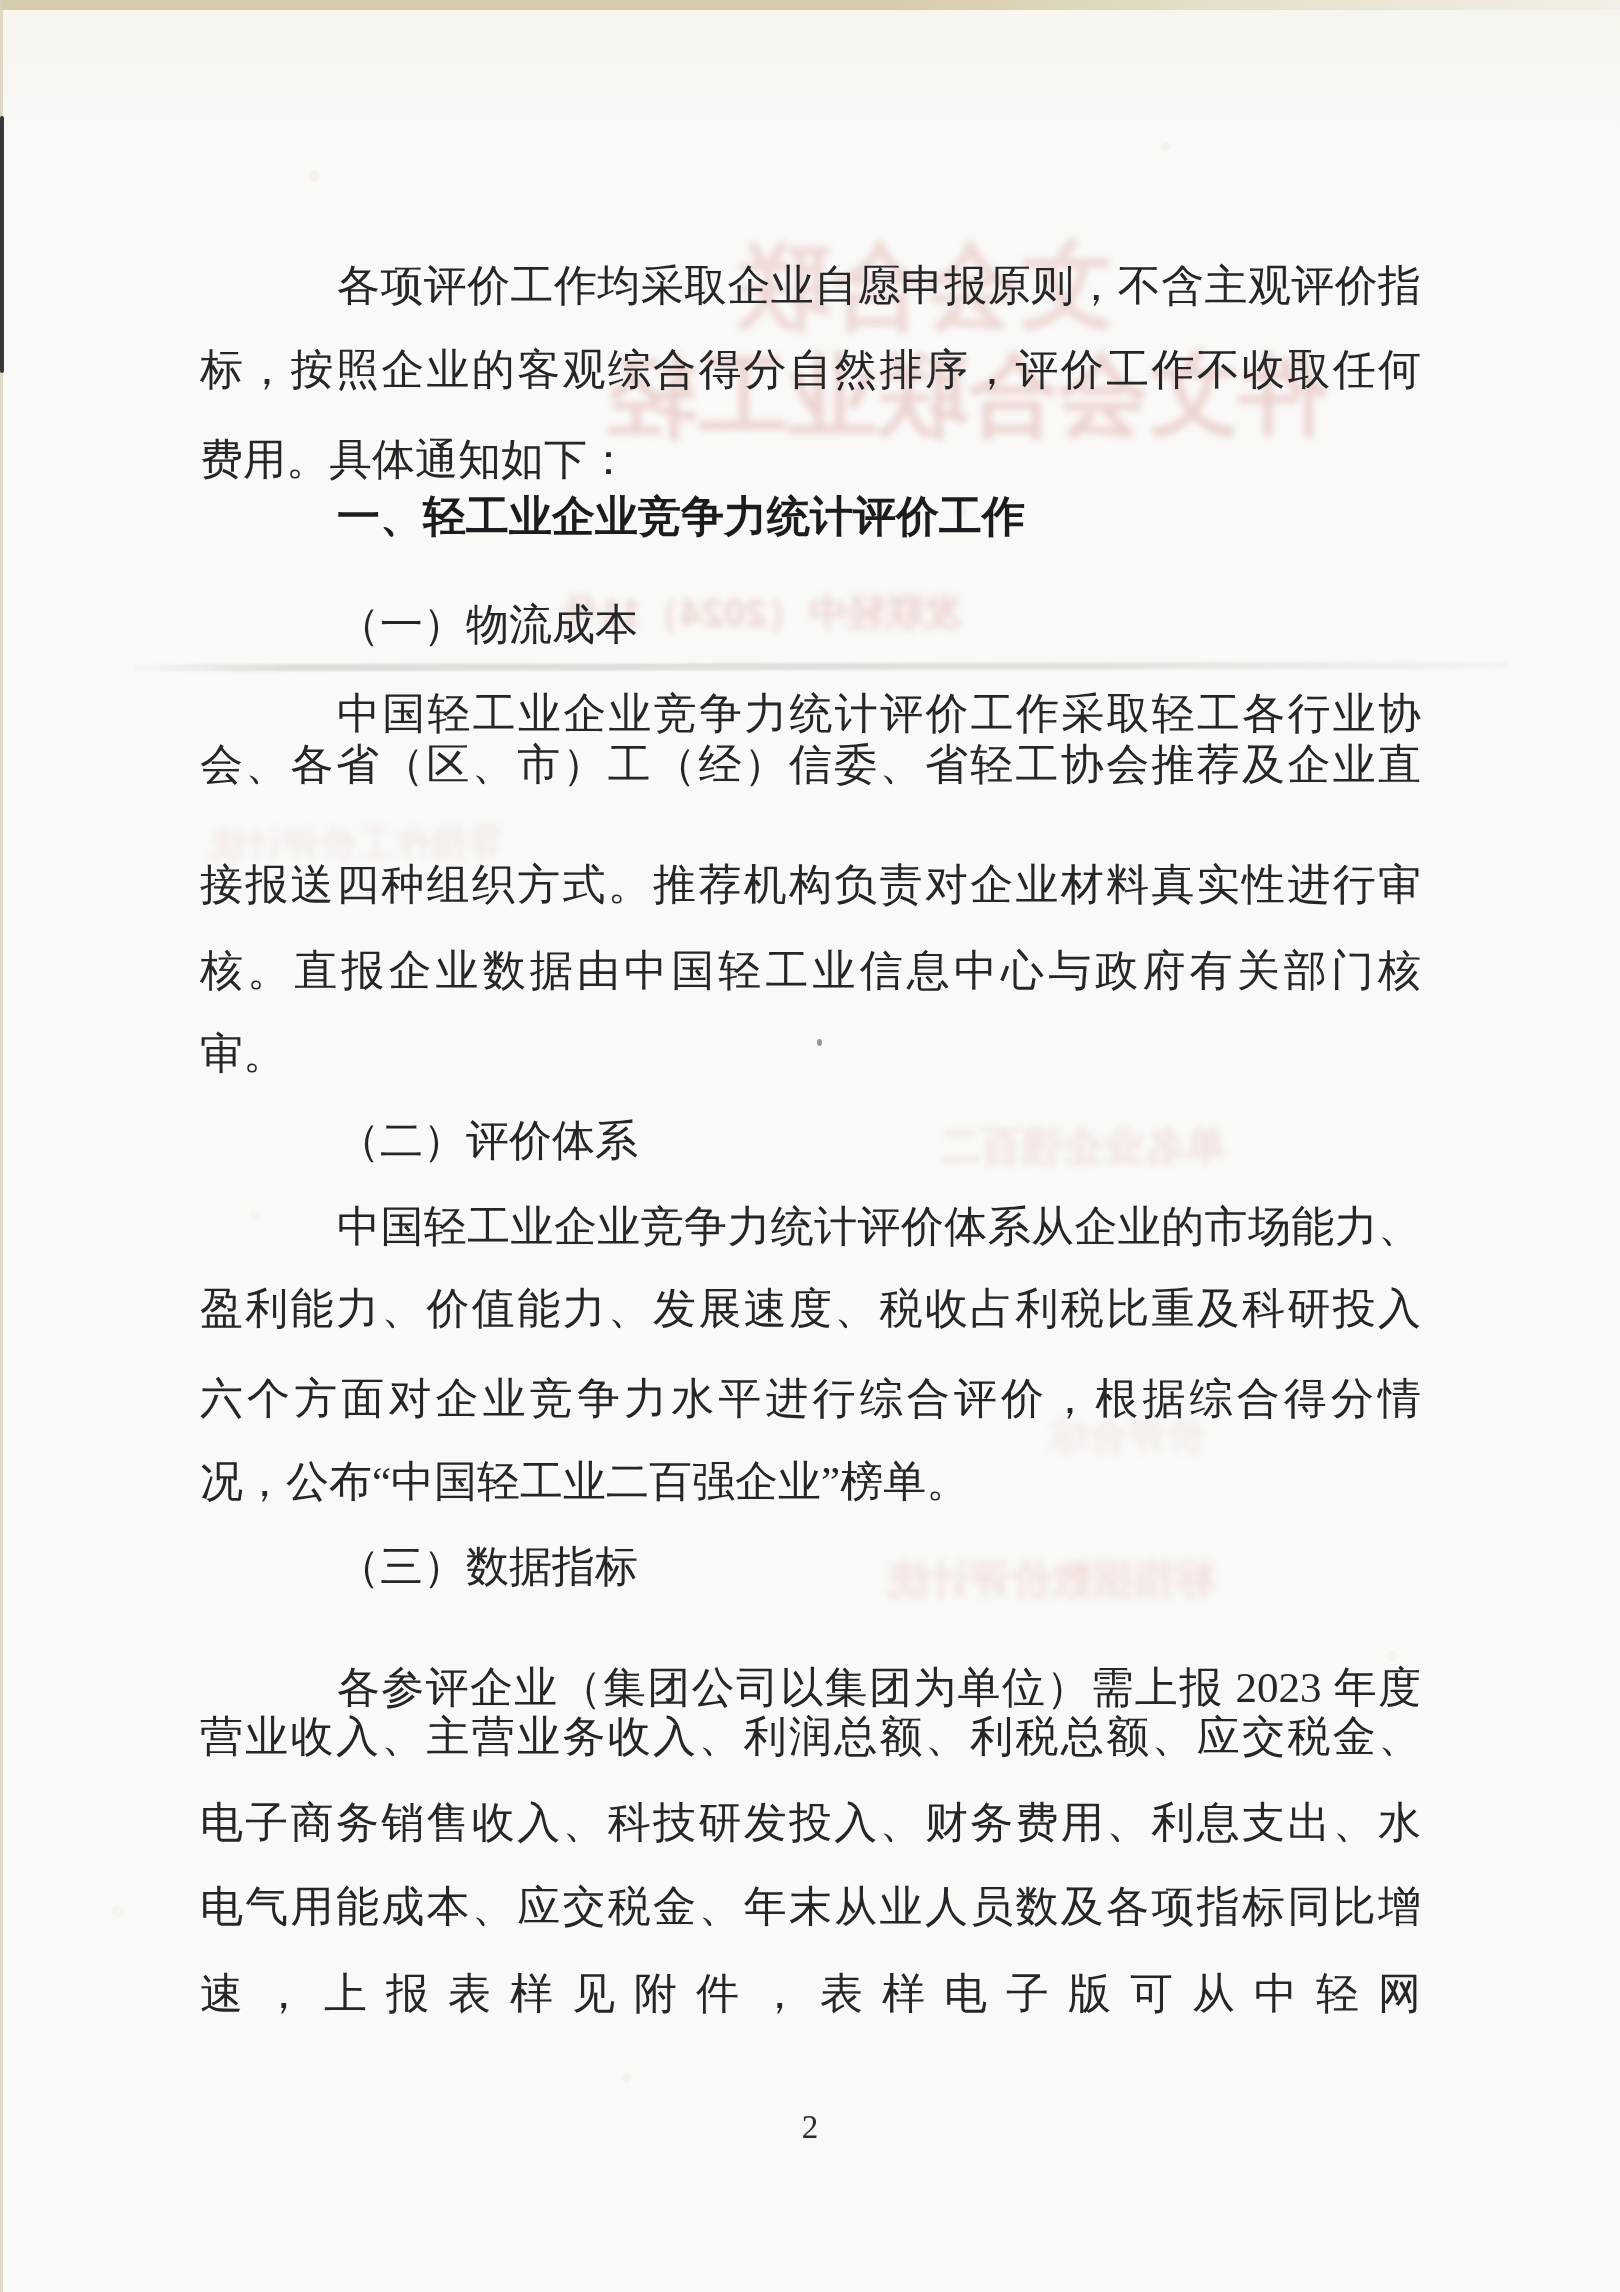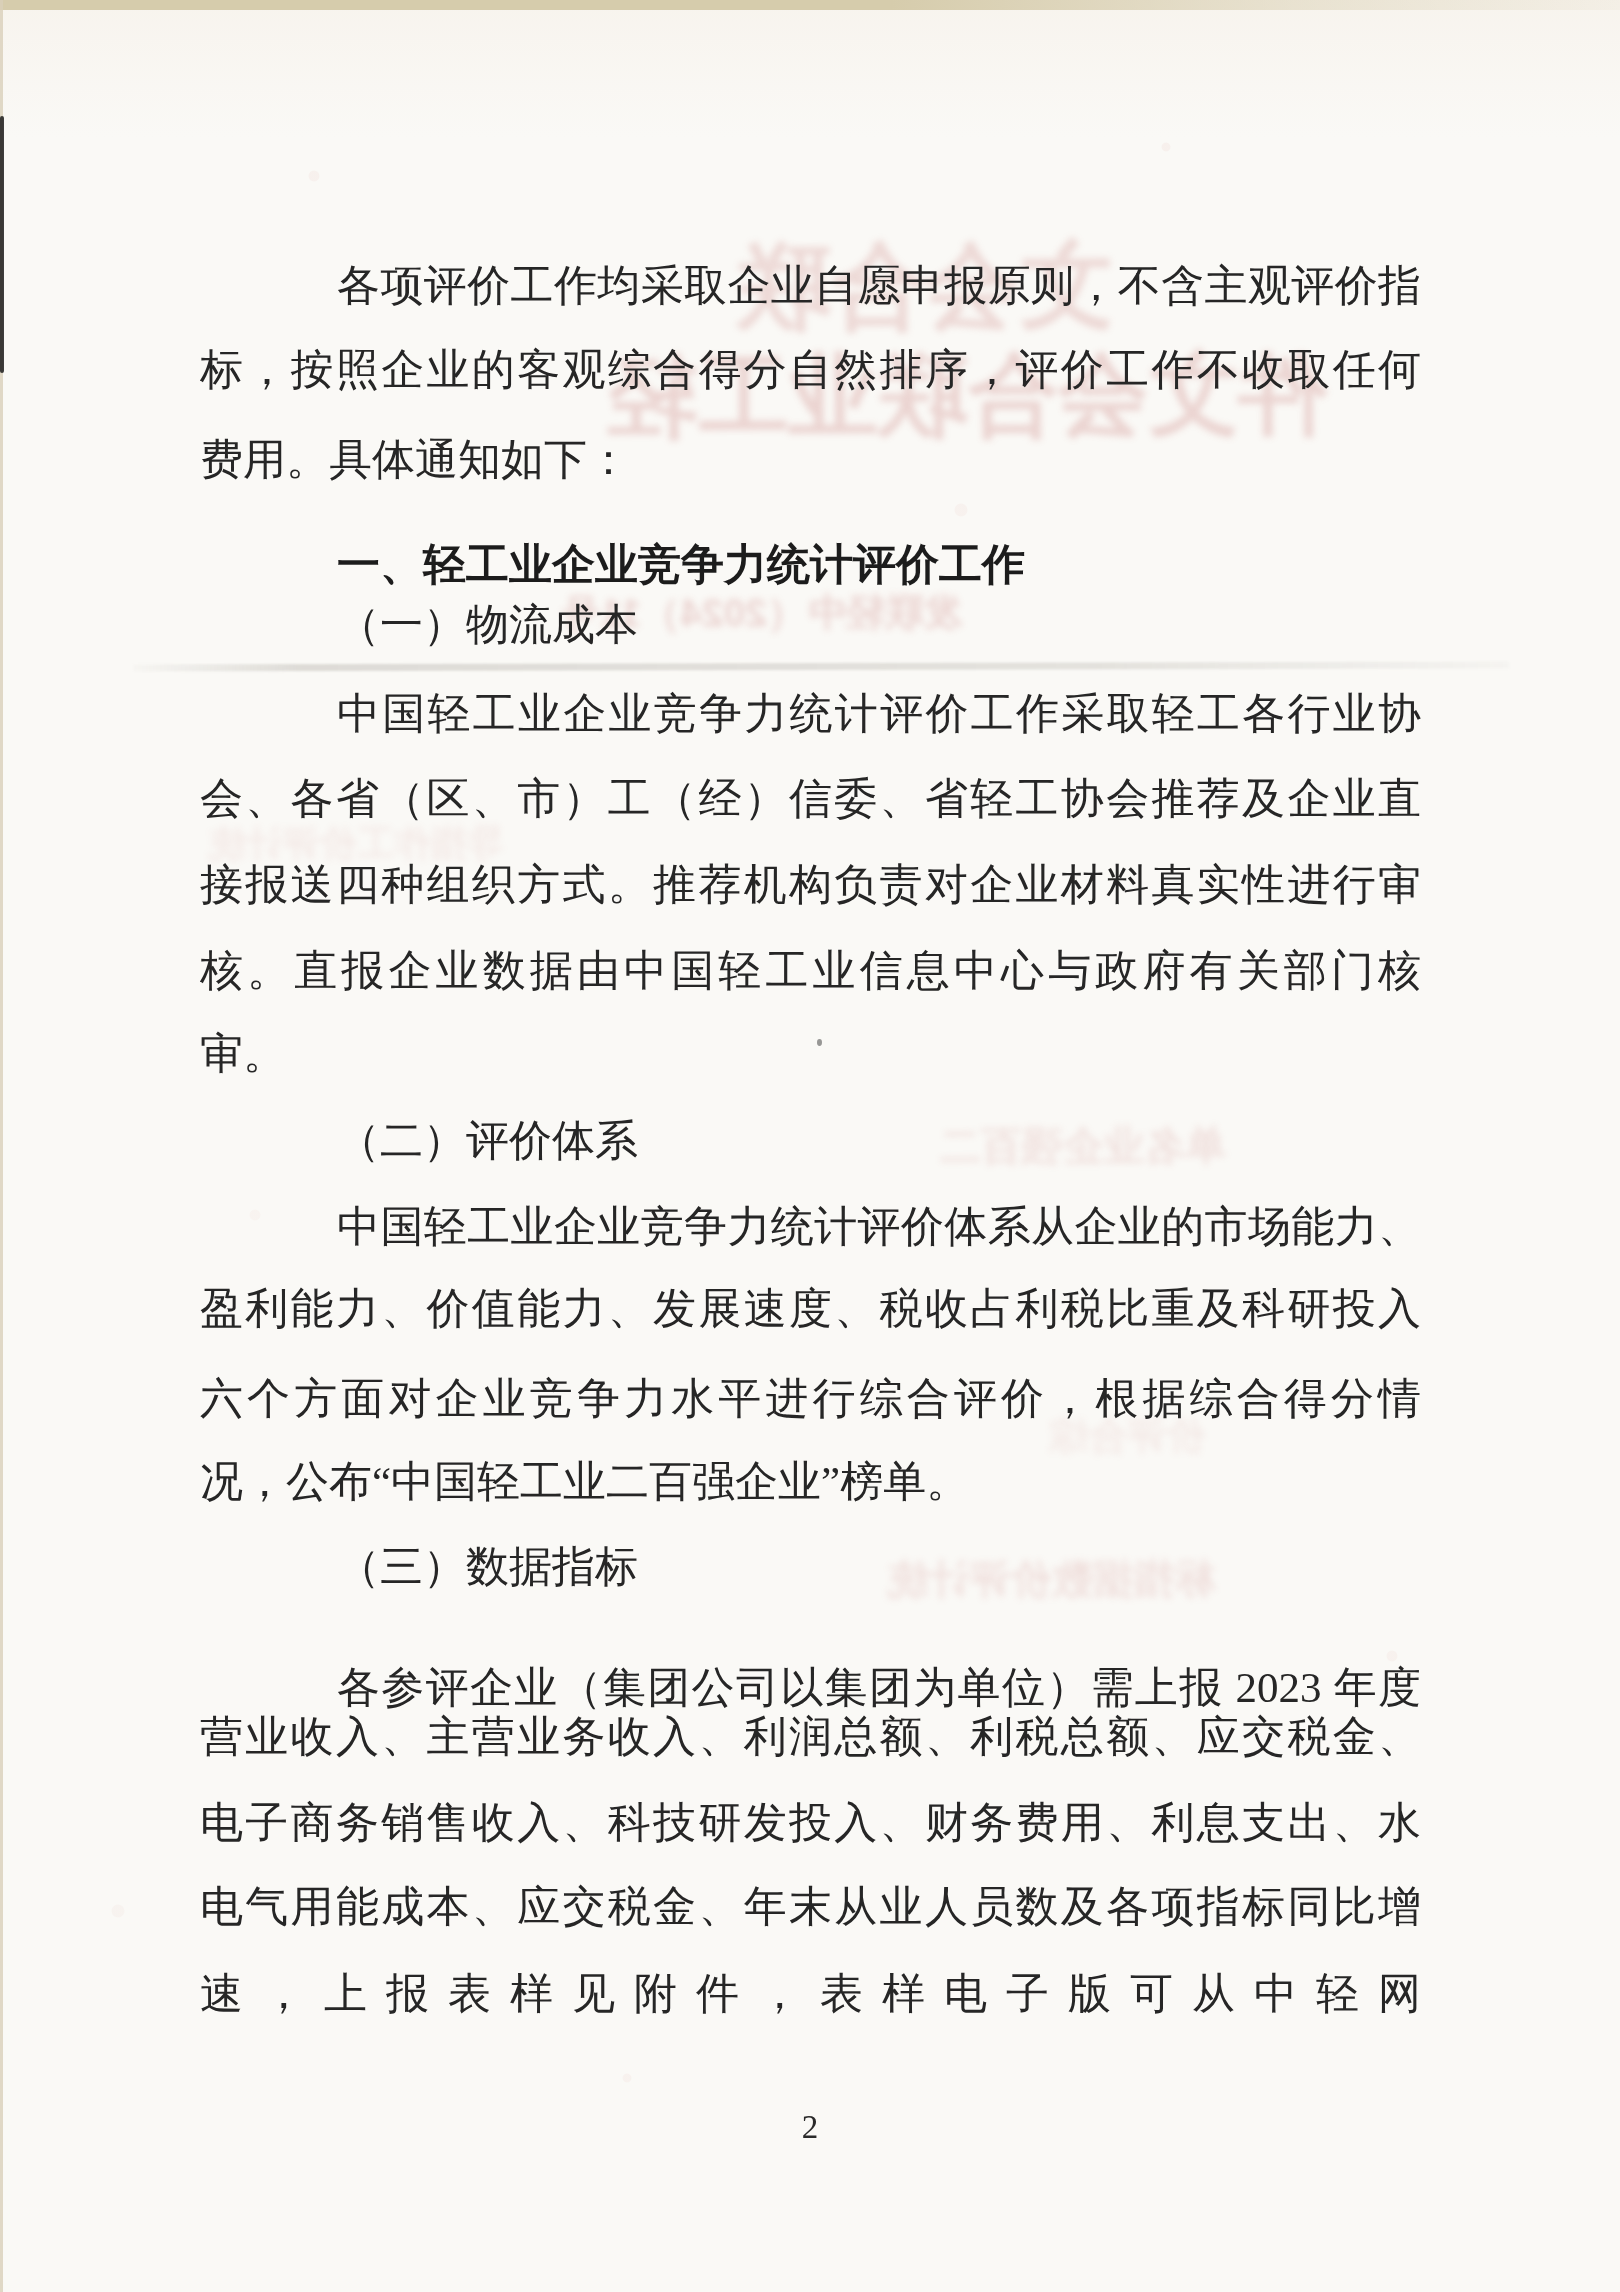--- a/index.html
+++ b/index.html
@@ -67,24 +67,24 @@
   <div class="bleed" style="top:1119px;left:939px;font-size:41px;opacity:.20;">单名业企强百二</div>
   <div class="bleed" style="top:1409px;left:1049px;font-size:39px;opacity:.12;">价评合综</div>
   <div class="bleed" style="top:1552px;left:887px;font-size:41px;opacity:.20;">标指据数价评计统</div>
 
   <div class="smudge"></div>
   <div class="dot"></div>
 
   <div class="line indent fill" style="top:261px;">各项评价工作均采取企业自愿申报原则，不含主观评价指</div>
   <div class="line fill" style="top:345px;">标，按照企业的客观综合得分自然排序，评价工作不收取任何</div>
   <div class="line end" style="top:435px;">费用。具体通知如下：</div>
-  <div class="line indent end bold" style="top:540px;">一、轻工业企业竞争力统计评价工作</div>
+  <div class="line indent end bold" style="top:492px;">一、轻工业企业竞争力统计评价工作</div>
   <div class="line indent end" style="top:600px;">（一）物流成本</div>
   <div class="line indent fill" style="top:689px;">中国轻工业企业竞争力统计评价工作采取轻工各行业协</div>
-  <div class="line fill" style="top:774px;">会、各省（区、市）工（经）信委、省轻工协会推荐及企业直</div>
+  <div class="line fill" style="top:740px;">会、各省（区、市）工（经）信委、省轻工协会推荐及企业直</div>
   <div class="line fill" style="top:860px;">接报送四种组织方式。推荐机构负责对企业材料真实性进行审</div>
   <div class="line fill" style="top:946px;">核。直报企业数据由中国轻工业信息中心与政府有关部门核</div>
   <div class="line end" style="top:1029px;">审。</div>
   <div class="line indent end" style="top:1116px;">（二）评价体系</div>
   <div class="line indent fill" style="top:1202px;">中国轻工业企业竞争力统计评价体系从企业的市场能力、</div>
   <div class="line fill" style="top:1284px;">盈利能力、价值能力、发展速度、税收占利税比重及科研投入</div>
   <div class="line fill" style="top:1374px;">六个方面对企业竞争力水平进行综合评价，根据综合得分情</div>
   <div class="line end" style="top:1457px;">况，公布“中国轻工业二百强企业”榜单。</div>
   <div class="line indent end" style="top:1542px;">（三）数据指标</div>
   <div class="line indent fill" style="top:1627px;margin-top:36px;">各参评企业（集团公司以集团为单位）需上报 2023 年度</div>

